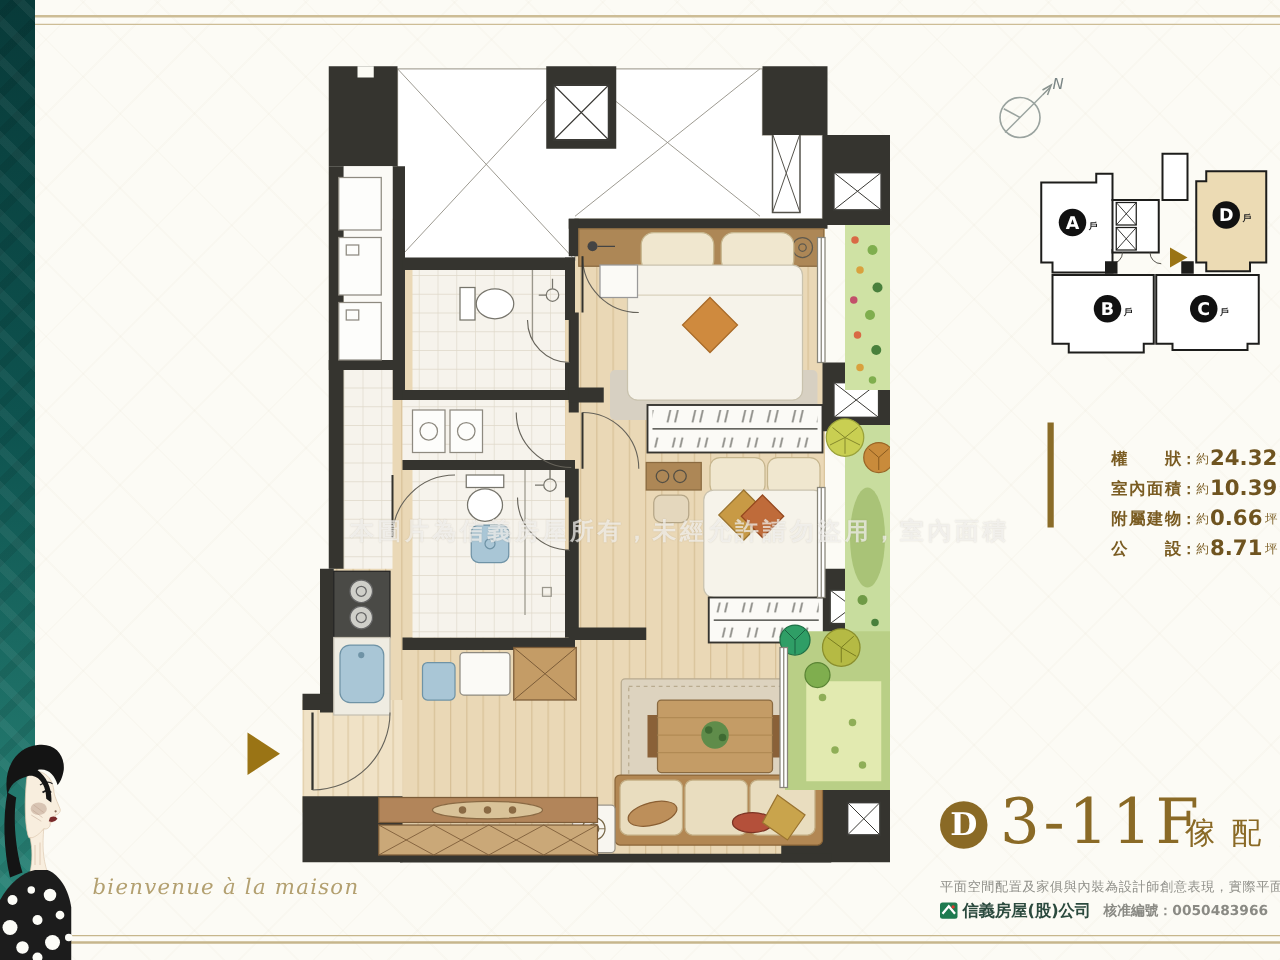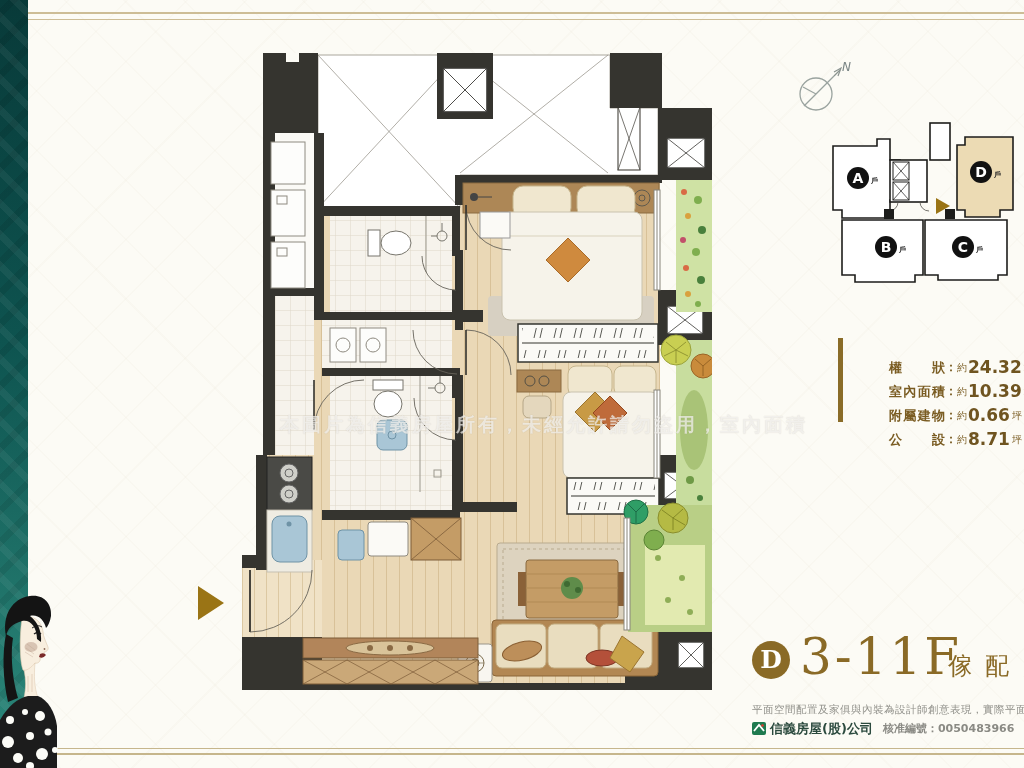--- a/index.html
+++ b/index.html
@@ -439,14 +439,15 @@
       <circle cx="8" cy="150" r="6"></circle>
         <circle cx="30" cy="144" r="4"></circle>
         <circle cx="48" cy="140" r="3.5"></circle>
       <circle cx="18" cy="166" r="5"></circle>
         <circle cx="42" cy="162" r="6"></circle>
         <circle cx="55" cy="158" r="3"></circle>
       <circle cx="30" cy="174" r="4"></circle>
     </g>
   </svg>
 
+  <div id="tagline" class="abs">bienvenue à la maison</div>
 
 </div>
 
 </body></html>

